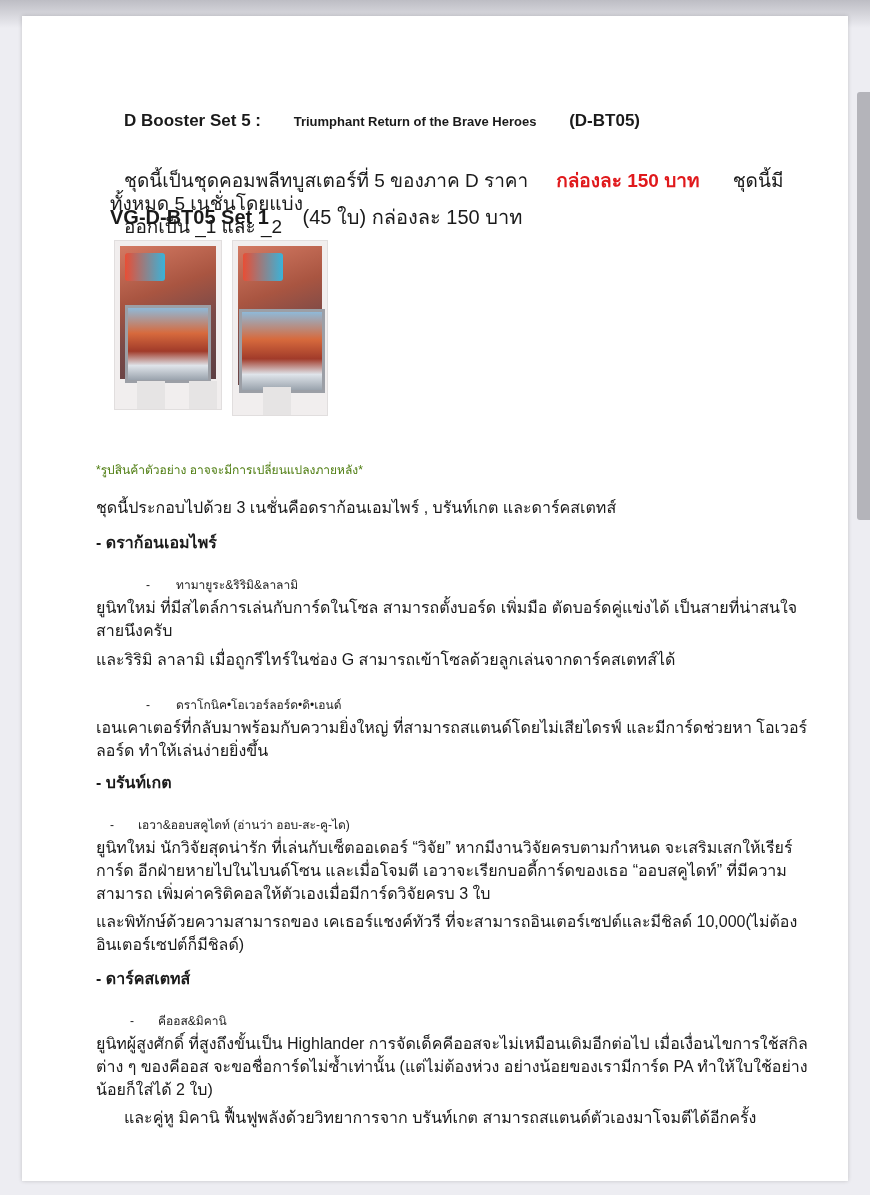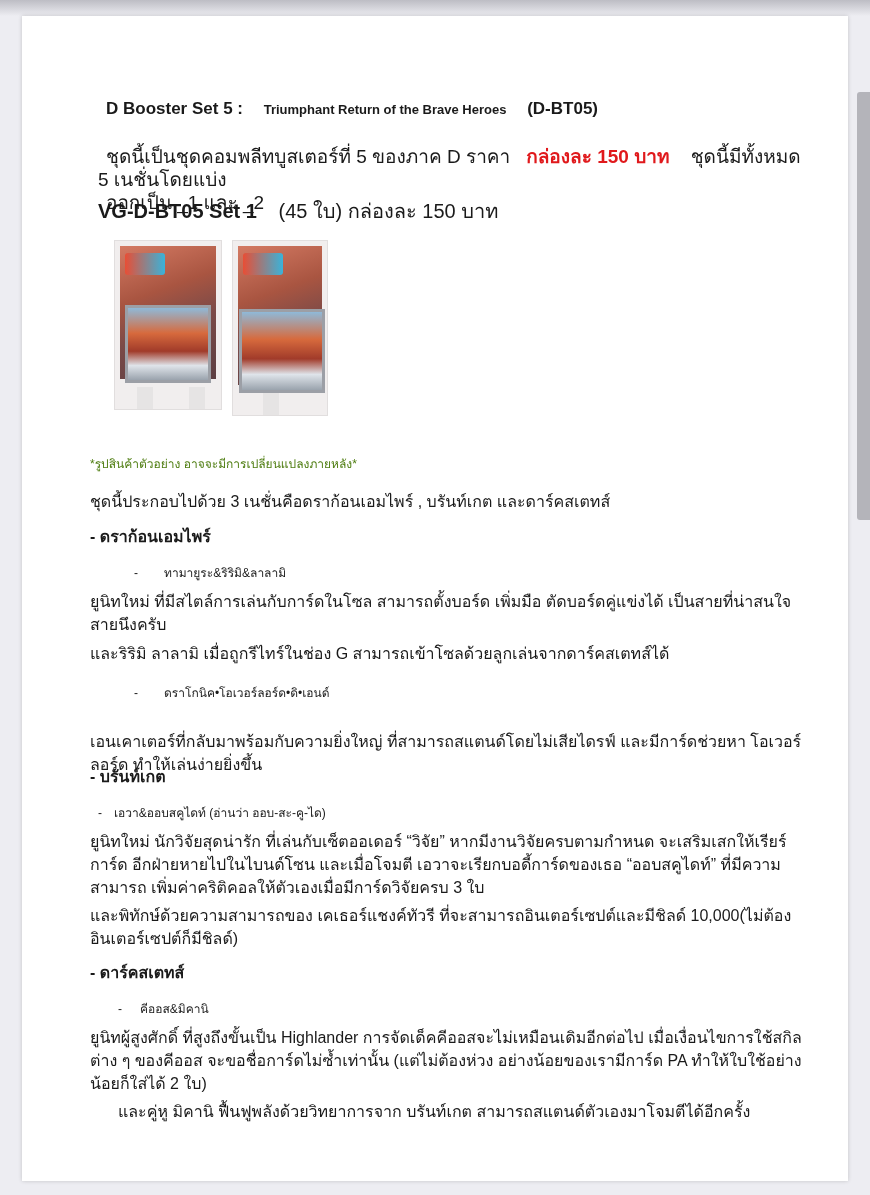--- a/index.html
+++ b/index.html
@@ -1,15 +1,15 @@
 <!DOCTYPE html>
 <html><head>
   <meta charset="utf-8">
   <style>
-    * { box-sizing: border-box; margin: 0; padding: 8px; }
+    * { box-sizing: border-box; margin: 0; padding: 14px; }
     html, body {
       width: 870px; height: 1195px; overflow: hidden;
       background: #ededf2;
       font-family: "Liberation Sans", "DejaVu Sans", sans-serif;
       color: #1a1a1a;
     }
     .topbar {
       position: absolute; left: 0; top: 0; width: 870px; height: 6px;
       background: linear-gradient(#bdbdc4, #ededf2);
     }
@@ -104,21 +104,21 @@
 
     <div class="head" style="top:436px;">- ดราก้อนเอมไพร์</div>
     <div class="bullet" style="top:470px; left:36px;">
       <span class="dash">-</span><span>ทามายูระ&amp;ริริมิ&amp;ลาลามิ</span>
     </div>
     <div class="para" style="top:502px;">ยูนิทใหม่ ที่มีสไตล์การเล่นกับการ์ดในโซล สามารถตั้งบอร์ด เพิ่มมือ ตัดบอร์ดคู่แข่งได้ เป็นสายที่น่าสนใจ สายนึงครับ</div>
     <div class="para" style="top:554px;">และริริมิ ลาลามิ เมื่อถูกรีไทร์ในช่อง G สามารถเข้าโซลด้วยลูกเล่นจากดาร์คสเตทส์ได้</div>
     <div class="bullet" style="top:590px; left:36px;">
       <span class="dash">-</span><span>ดราโกนิค•โอเวอร์ลอร์ด•ดิ•เอนด์</span>
     </div>
-    <div class="para" style="top:622px;margin-top:20px;">เอนเคาเตอร์ที่กลับมาพร้อมกับความยิ่งใหญ่ ที่สามารถสแตนด์โดยไม่เสียไดรฟ์ และมีการ์ดช่วยหา โอเวอร์ ลอร์ด ทำให้เล่นง่ายยิ่งขึ้น</div>
+    <div class="para" style="top:622px;">เอนเคาเตอร์ที่กลับมาพร้อมกับความยิ่งใหญ่ ที่สามารถสแตนด์โดยไม่เสียไดรฟ์ และมีการ์ดช่วยหา โอเวอร์ ลอร์ด ทำให้เล่นง่ายยิ่งขึ้น</div>
 
     <div class="head" style="top:676px;">- บรันท์เกต</div>
     <div class="bullet" style="top:710px; left:0;">
       <span class="dash" style="width:14px;">-</span><span>เอวา&amp;ออบสคูไดท์ (อ่านว่า ออบ-สะ-คู-ได)</span>
     </div>
     <div class="para" style="top:742px;">ยูนิทใหม่ นักวิจัยสุดน่ารัก ที่เล่นกับเซ็ตออเดอร์ “วิจัย” หากมีงานวิจัยครบตามกำหนด จะเสริมเสกให้เรียร์การ์ด อีกฝ่ายหายไปในไบนด์โซน และเมื่อโจมตี เอวาจะเรียกบอดี้การ์ดของเธอ “ออบสคูไดท์” ที่มีความสามารถ เพิ่มค่าคริติคอลให้ตัวเองเมื่อมีการ์ดวิจัยครบ 3 ใบ</div>
     <div class="para" style="top:816px;">และพิทักษ์ด้วยความสามารถของ เคเธอร์แชงค์ทัวรี ที่จะสามารถอินเตอร์เซปต์และมีชิลด์ 10,000(ไม่ต้อง อินเตอร์เซปต์ก็มีชิลด์)</div>
 
     <div class="head" style="top:872px;">- ดาร์คสเตทส์</div>
     <div class="bullet" style="top:906px; left:20px;">

